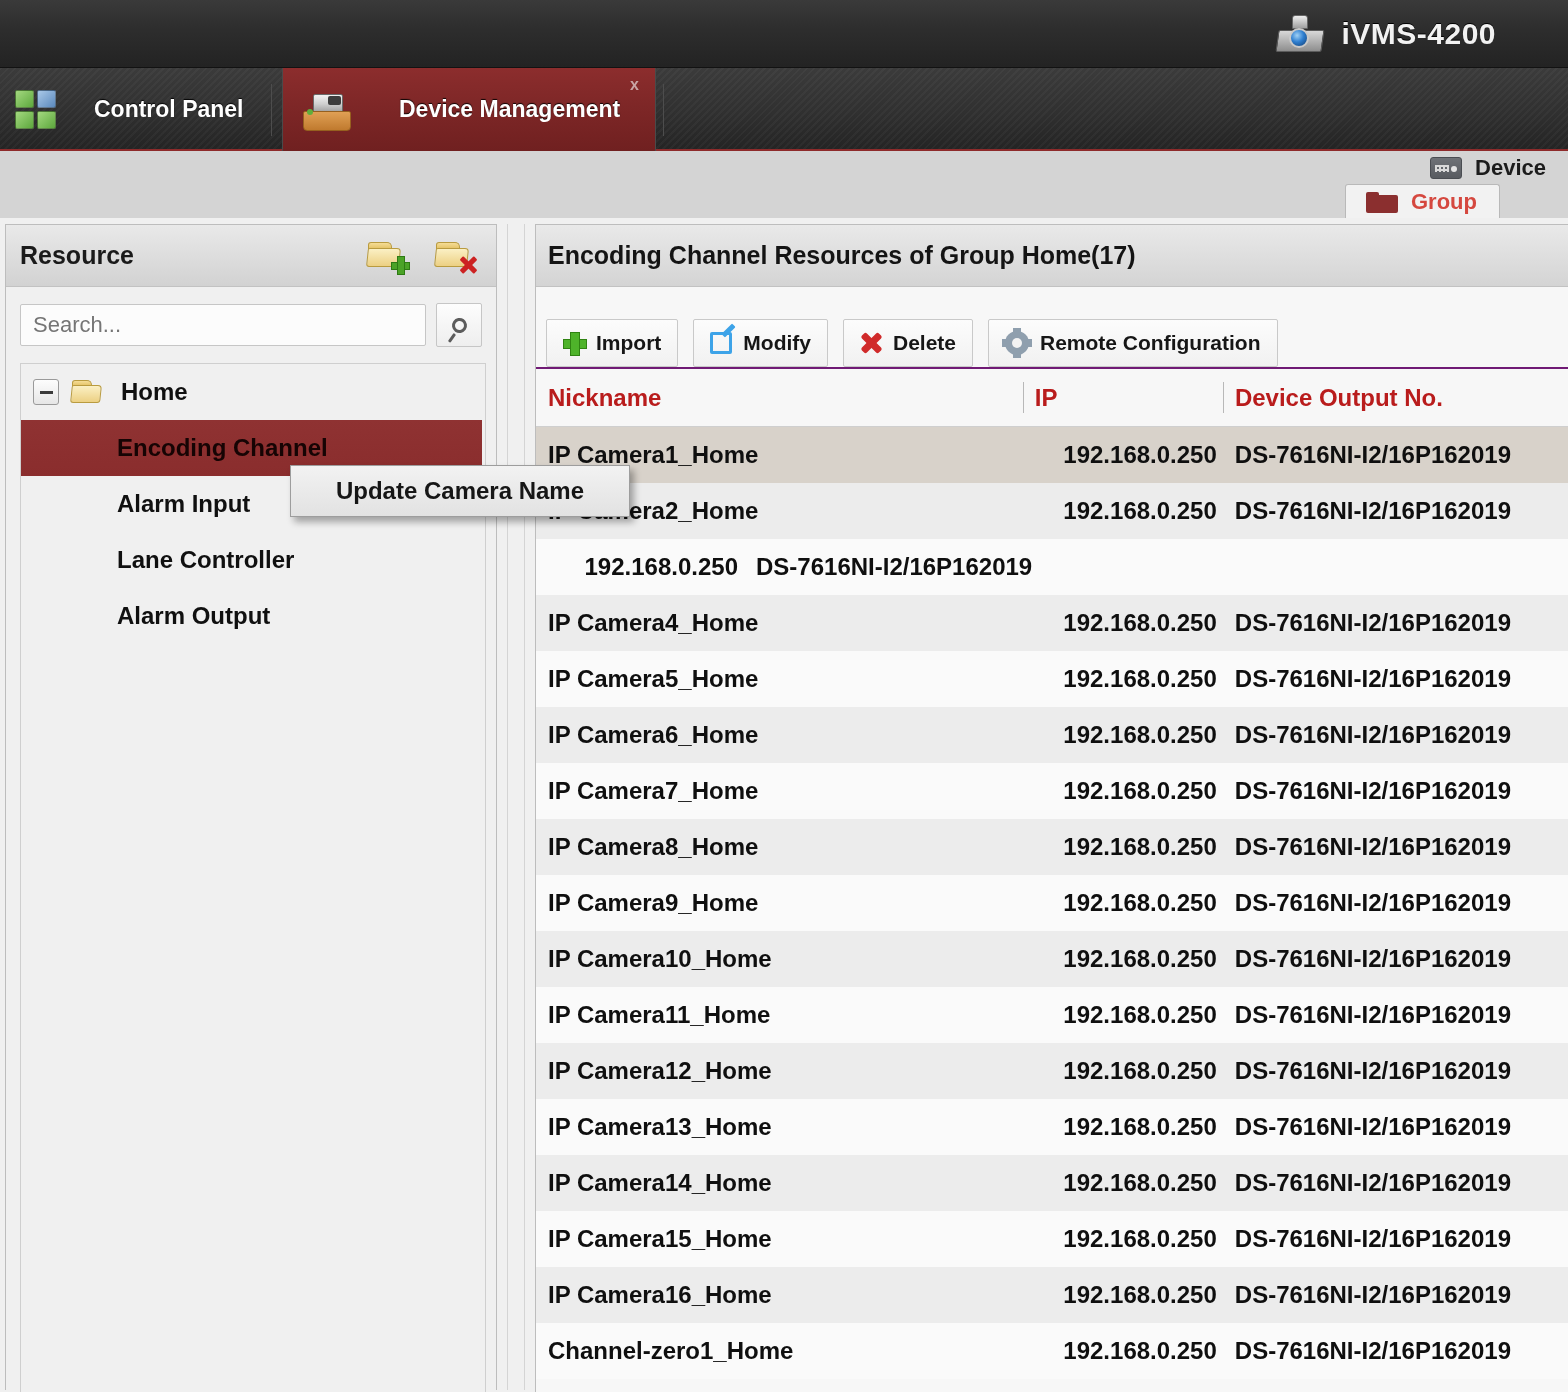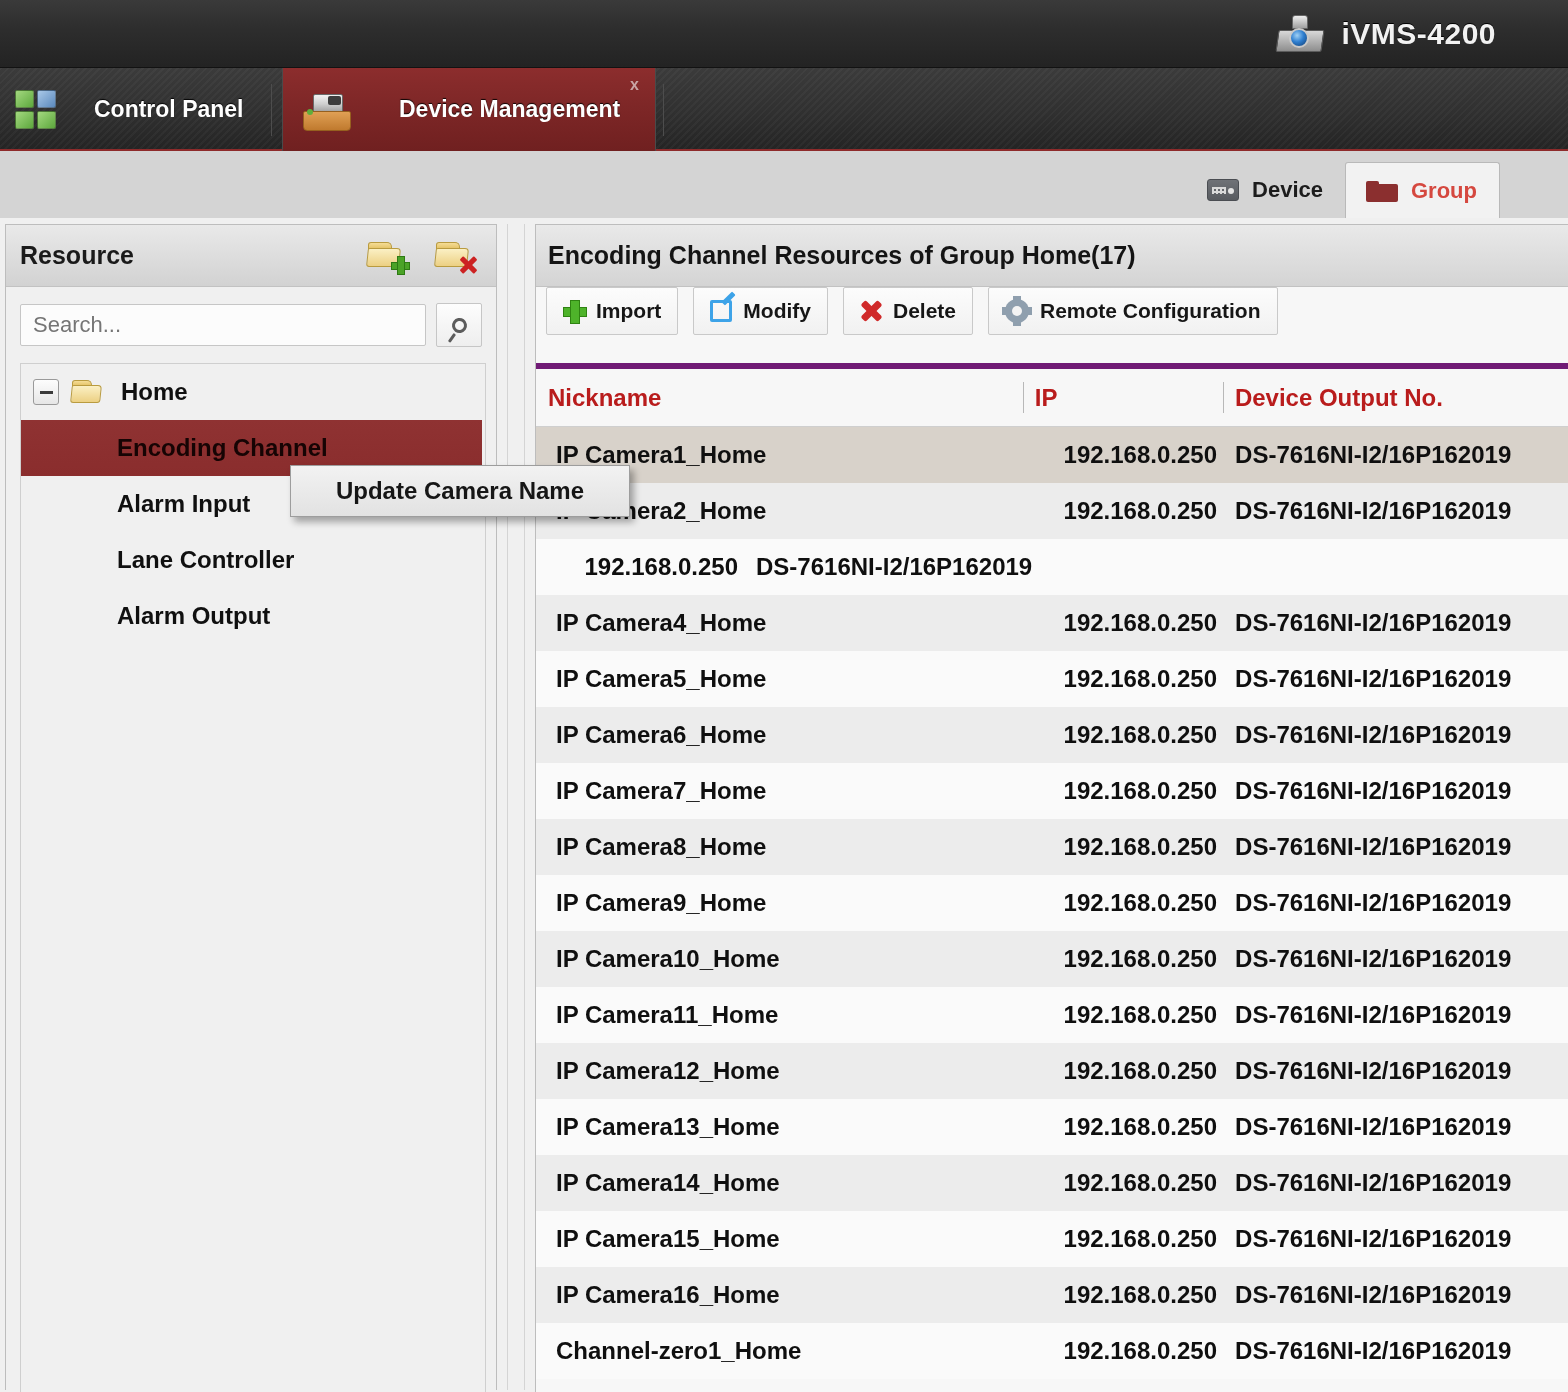--- a/index.html
+++ b/index.html
@@ -106,20 +106,21 @@
     background: #3d3d3d; border-radius: 2px;
   }
   .dev-dot { position: absolute; left: 6px; bottom: 17px; width: 6px; height: 6px; background: #5fae3c; border-radius: 50%; }
 
   
   .subbar {
     position: absolute; left: 0; top: 151px; width: 1568px; height: 67px;
     background: #d4d4d4;
     display: flex; align-items: flex-end; justify-content: flex-end;
     padding-right: 0;
+    flex-direction: column;
   }
   .segtab {
     height: 56px; display: flex; align-items: center; gap: 13px;
     padding: 0 22px 0 20px; font-size: 22px; font-weight: bold;
   }
   .segtab.inactive { color: #1c1c1c; background: transparent; }
   .segtab.active {
     color: #d5483f; background: #f2f2f2;
     border: 1px solid #b9b9b9; border-bottom: none;
     border-radius: 3px 3px 0 0;
@@ -263,23 +264,23 @@
     overflow: hidden;
   }
   .rp-head {
     height: 62px; background: linear-gradient(to bottom, #e9e9e9, #d4d4d4);
     border-bottom: 1px solid #c2c2c2;
     display: flex; align-items: center; padding-left: 12px;
   }
   .rp-title { font-size: 25px; font-weight: bold; color: #141414; }
 
   .rp-toolbar {
-    height: 82px; display: flex; align-items: flex-start; gap: 15px;
+    height: 82px; display: flex; align-items: flex-end; gap: 15px;
     padding-left: 10px; background: #f7f7f7;
-    border-bottom: 6px solid #701a75;
+    border-bottom: 2px solid #701a75;
   }
   .tb-btn {
     height: 48px; display: flex; align-items: center; gap: 11px;
     padding: 0 16px; font-size: 21px; font-weight: bold; color: #161616;
     background: linear-gradient(to bottom, #fcfcfc, #f1f1f1);
     border: 1px solid #c9c9c9; border-radius: 2px;
     white-space: nowrap;
   }
   .ic-plus { width: 22px; height: 22px; position: relative; flex: none; }
   .ic-plus::before, .ic-plus::after {
@@ -338,21 +339,21 @@
   .col-ip.th { justify-content: flex-start; padding-left: 12px; }
 
   .tbl-body { position: relative; }
   .tr { height: 56px; display: flex; align-items: center; }
   .tr.odd  { background: #fafafa; }
   .tr.even { background: #ececec; }
   .tr.sel  { background: #d8d2ca; }
   .td {
     font-size: 24px; font-weight: bold; color: #0f0f0f;
     display: flex; align-items: center; height: 100%;
-    padding-left: 20px; white-space: nowrap; overflow: hidden;
+    padding-left: 12px; white-space: nowrap; overflow: hidden;
   }
   .td.col-ip { justify-content: flex-end; padding-right: 6px; }
   .td.col-sn { padding-left: 12px; }
 
   
   .tooltip {
     position: absolute; left: 290px; top: 465px; width: 340px; height: 52px;
     background: linear-gradient(to bottom, #f2f2f2, #e2e2e2);
     border: 1px solid #9d9d9d;
     box-shadow: 4px 5px 7px rgba(0,0,0,0.33);

